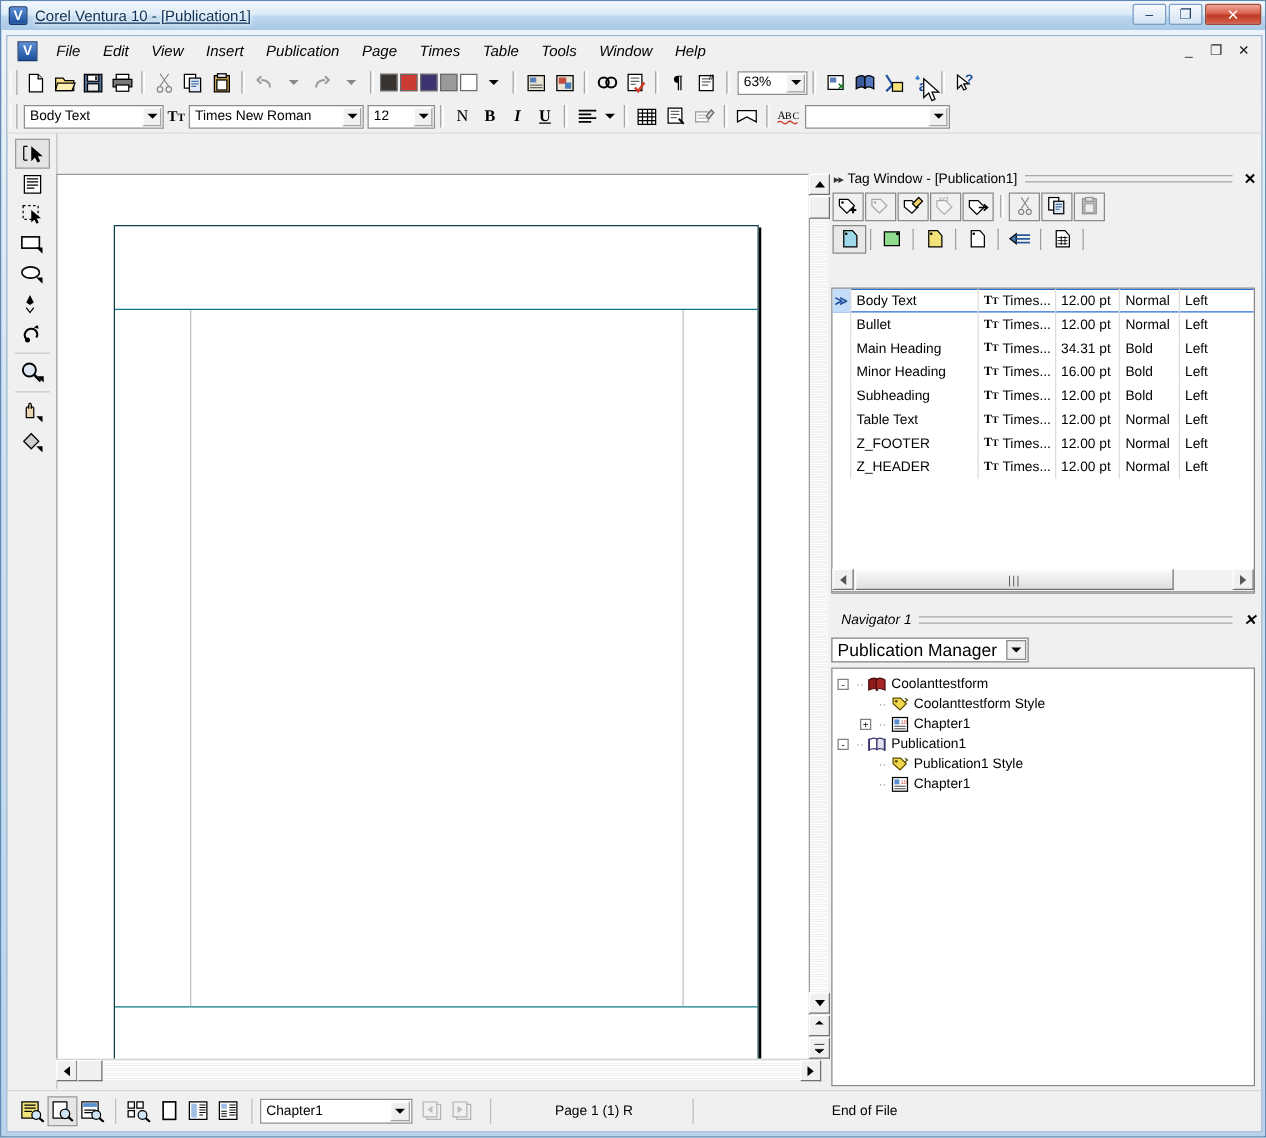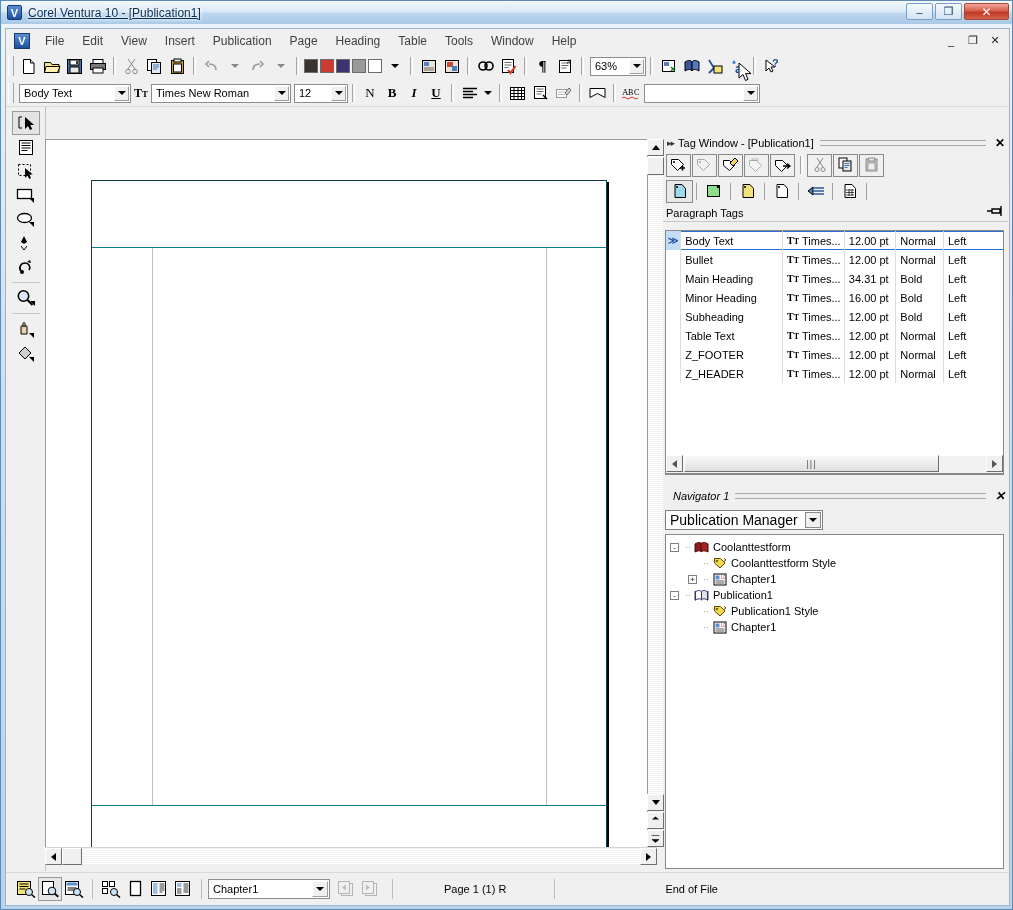--- a/index.html
+++ b/index.html
@@ -68,21 +68,21 @@
     background:#f0f0f0;
     display:flex;align-items:center;
     border-bottom:1px solid #e2e2e2;
   }
   .menu-ico{
     width:16px;height:16px;margin-left:8px;margin-right:6px;
     background:linear-gradient(180deg,#5a8fd8,#1d4f9c);
     border:1px solid #16386e;color:#fff;font-weight:bold;font-size:11px;
     line-height:15px;text-align:center;box-sizing:border-box;
   }
-  .mi{padding:3px 9px;font-size:12px;color:#404040;cursor:default;}
+  .mi{padding:3px 9px;font-size:12px;color:#000000;cursor:default;font-style:italic;}
   .mdibtns{position:absolute;right:4px;top:3px;display:flex;gap:2px;}
   .mdb{width:20px;height:17px;display:flex;align-items:center;justify-content:center;
        font-size:11px;color:#222;}
 
   
   .toolbar{
     position:absolute;left:0;right:0;height:26px;
     background:#f0f0f0;display:flex;align-items:center;
   }
   .tb1{top:24px;}
@@ -282,21 +282,21 @@
   <div class="client">
 
     <div class="menubar">
       <div class="menu-ico">V</div>
       <div class="mi">File</div>
       <div class="mi">Edit</div>
       <div class="mi">View</div>
       <div class="mi">Insert</div>
       <div class="mi">Publication</div>
       <div class="mi">Page</div>
-      <div class="mi">Heading</div>
+      <div class="mi">Times</div>
       <div class="mi">Table</div>
       <div class="mi">Tools</div>
       <div class="mi">Window</div>
       <div class="mi">Help</div>
       <div class="mdibtns">
         <div class="mdb">_</div>
         <div class="mdb">❐</div>
         <div class="mdb">✕</div>
       </div>
     </div>
@@ -775,28 +775,20 @@
           <div class="ptab-sep"></div>
           <div class="ptab">
             <svg width="14" height="17" viewBox="0 0 14 17">
                   <path d="M2 1.5h7l3.5 4v9h-10.5z" fill="#fff" stroke="#000"></path>
                   <path d="M3 7h8M3 9.5h8M3 12h8M6 6v7M9 6v7" stroke="#000" stroke-width="0.7"></path>
                 </svg>
           </div>
           <div class="ptab-sep"></div>
         </div>
 
-        <div class="pcap">
-          <span>Paragraph Tags</span>
-          <span style="position:absolute;right:6px;font-size:12px;">
-            <svg width="15" height="12" viewBox="0 0 15 12">
-                  <path d="M14 1v10M5 4h8v4h-8zM0 6h5" stroke="#000" stroke-width="1.4" fill="none"></path>
-                </svg>
-          </span>
-        </div>
 
         <div class="grid" style="top:96px;height:245px;">
           <div id="grid-body">
                 <div class="grow sel">
                   <div class="gc mark on" style="width: 16px;">≫</div>
                   <div class="gc" style="width: 107px;">Body Text</div>
                   <div class="gc" style="width: 65px;">
                     <span class="tt-ico">T<span style="font-size:8px">T</span></span>
                     <span>Times...</span>
                   </div>

